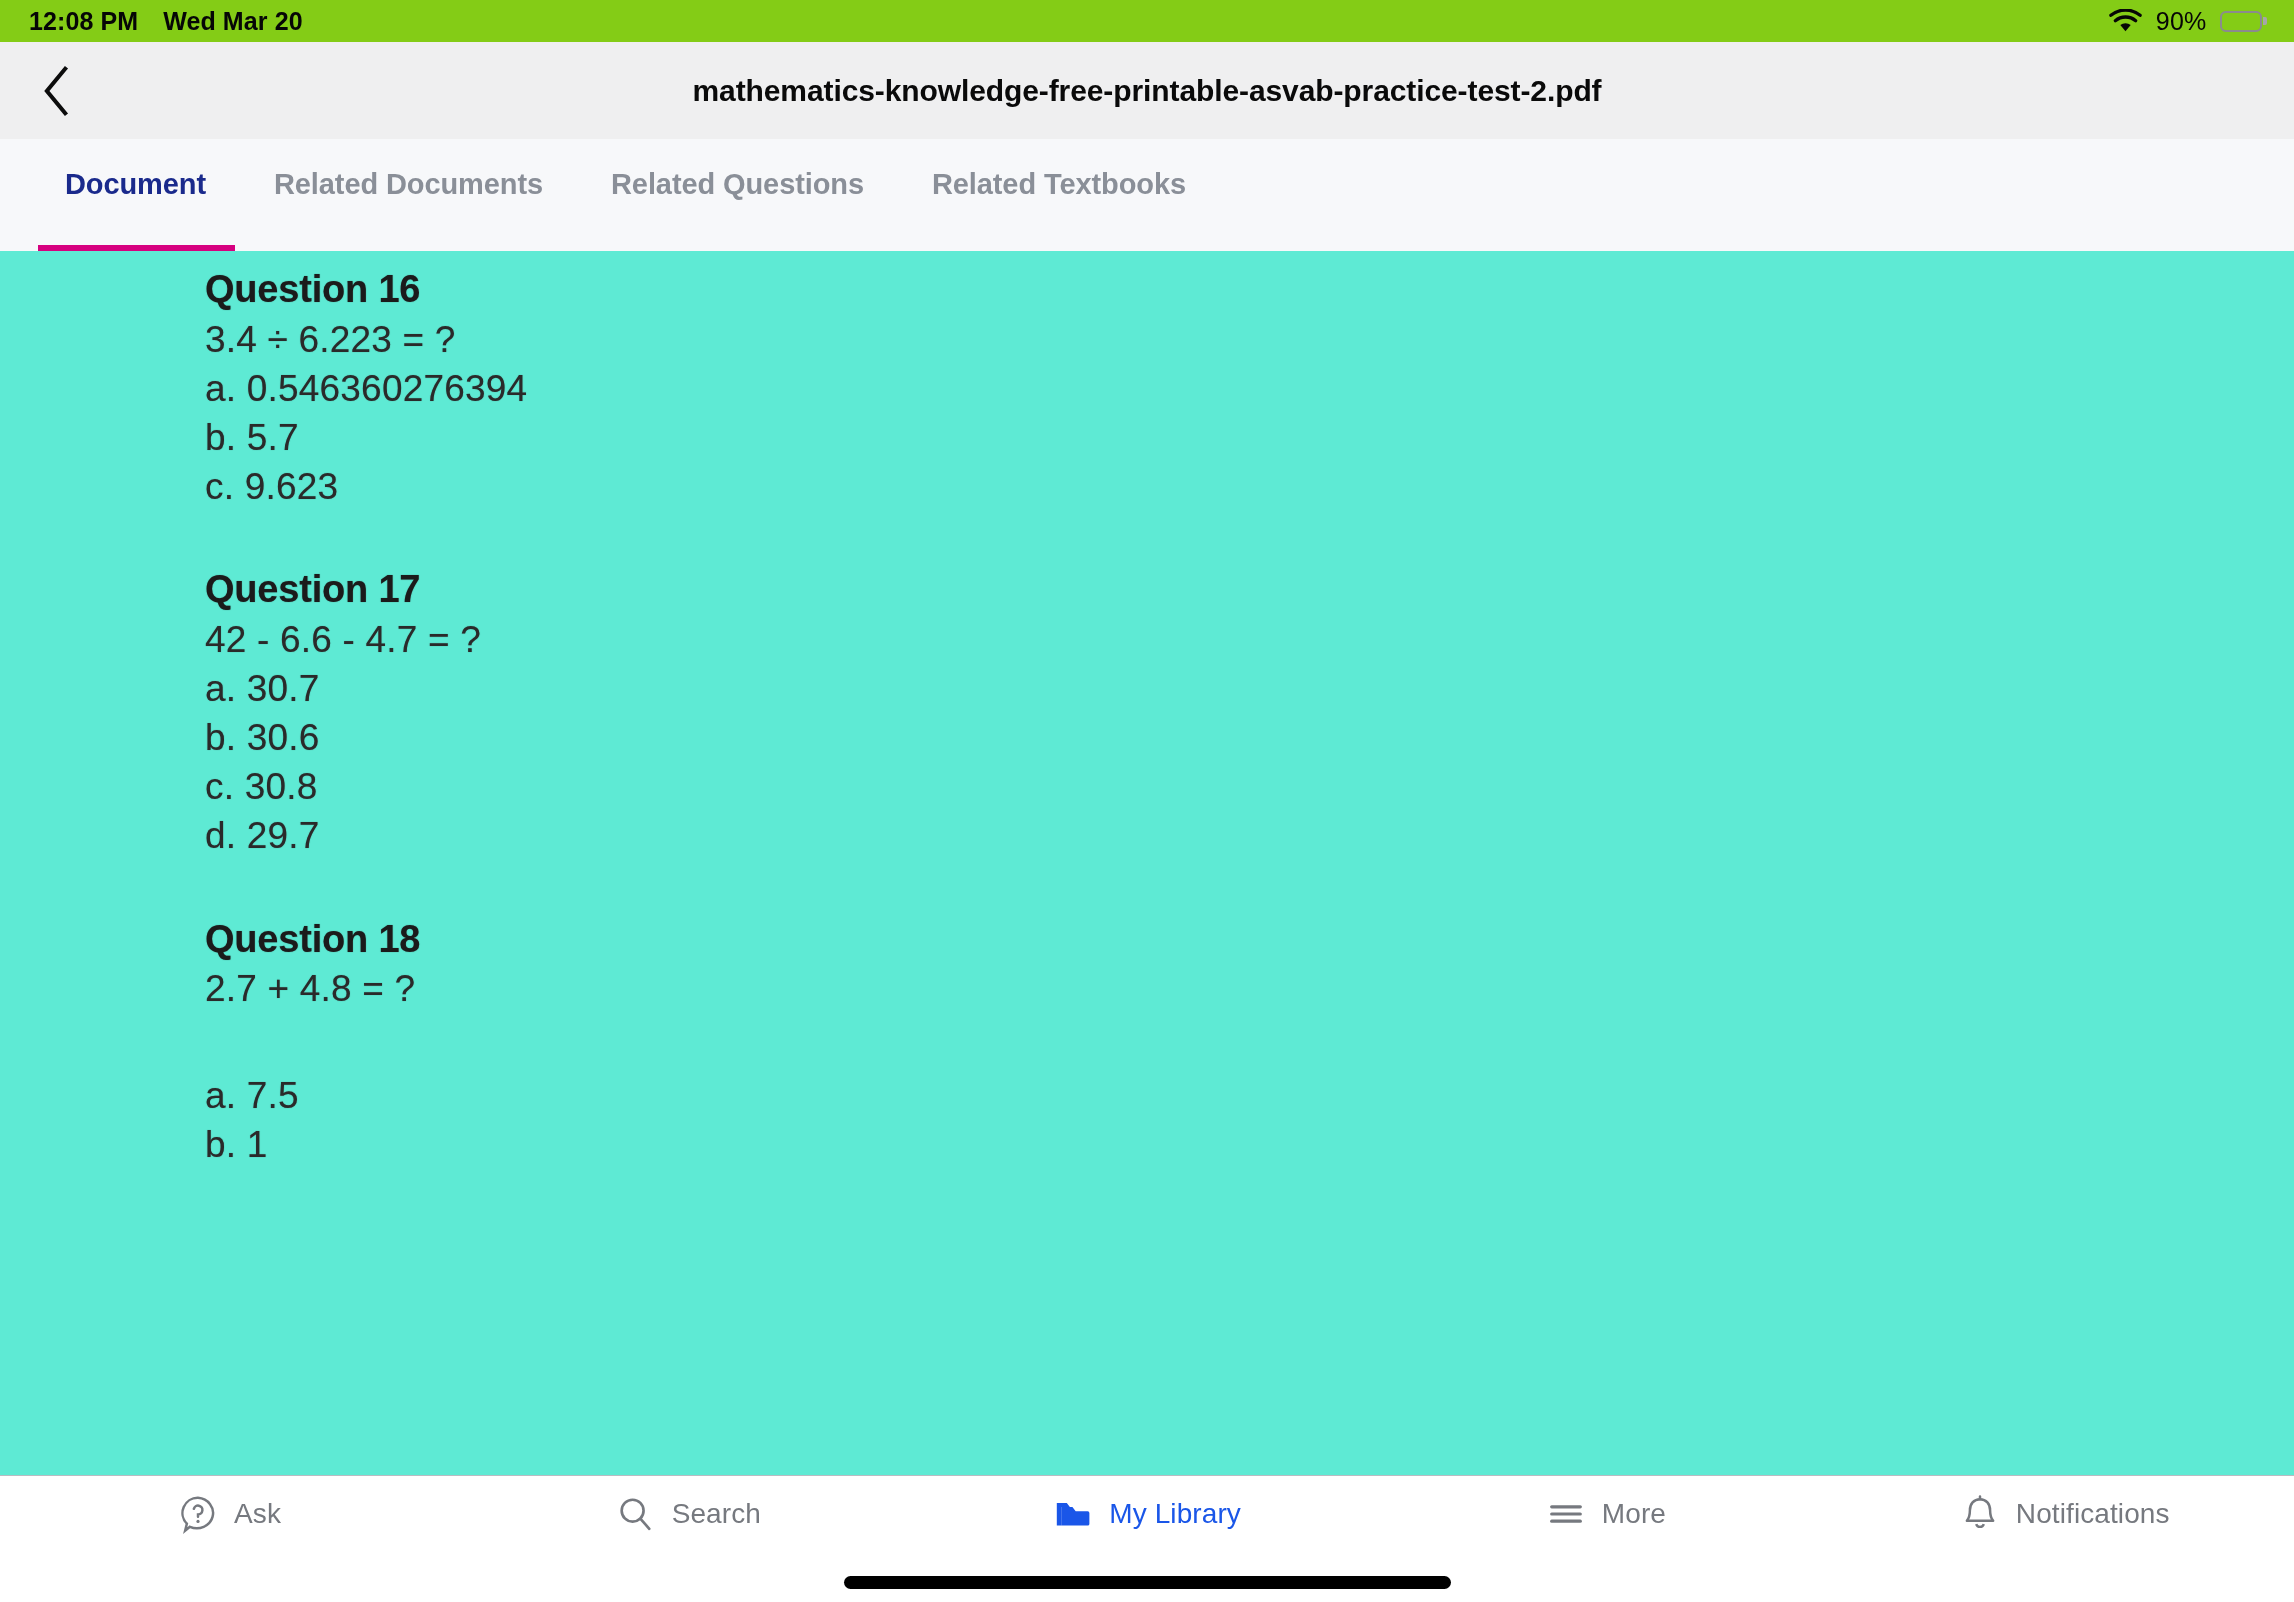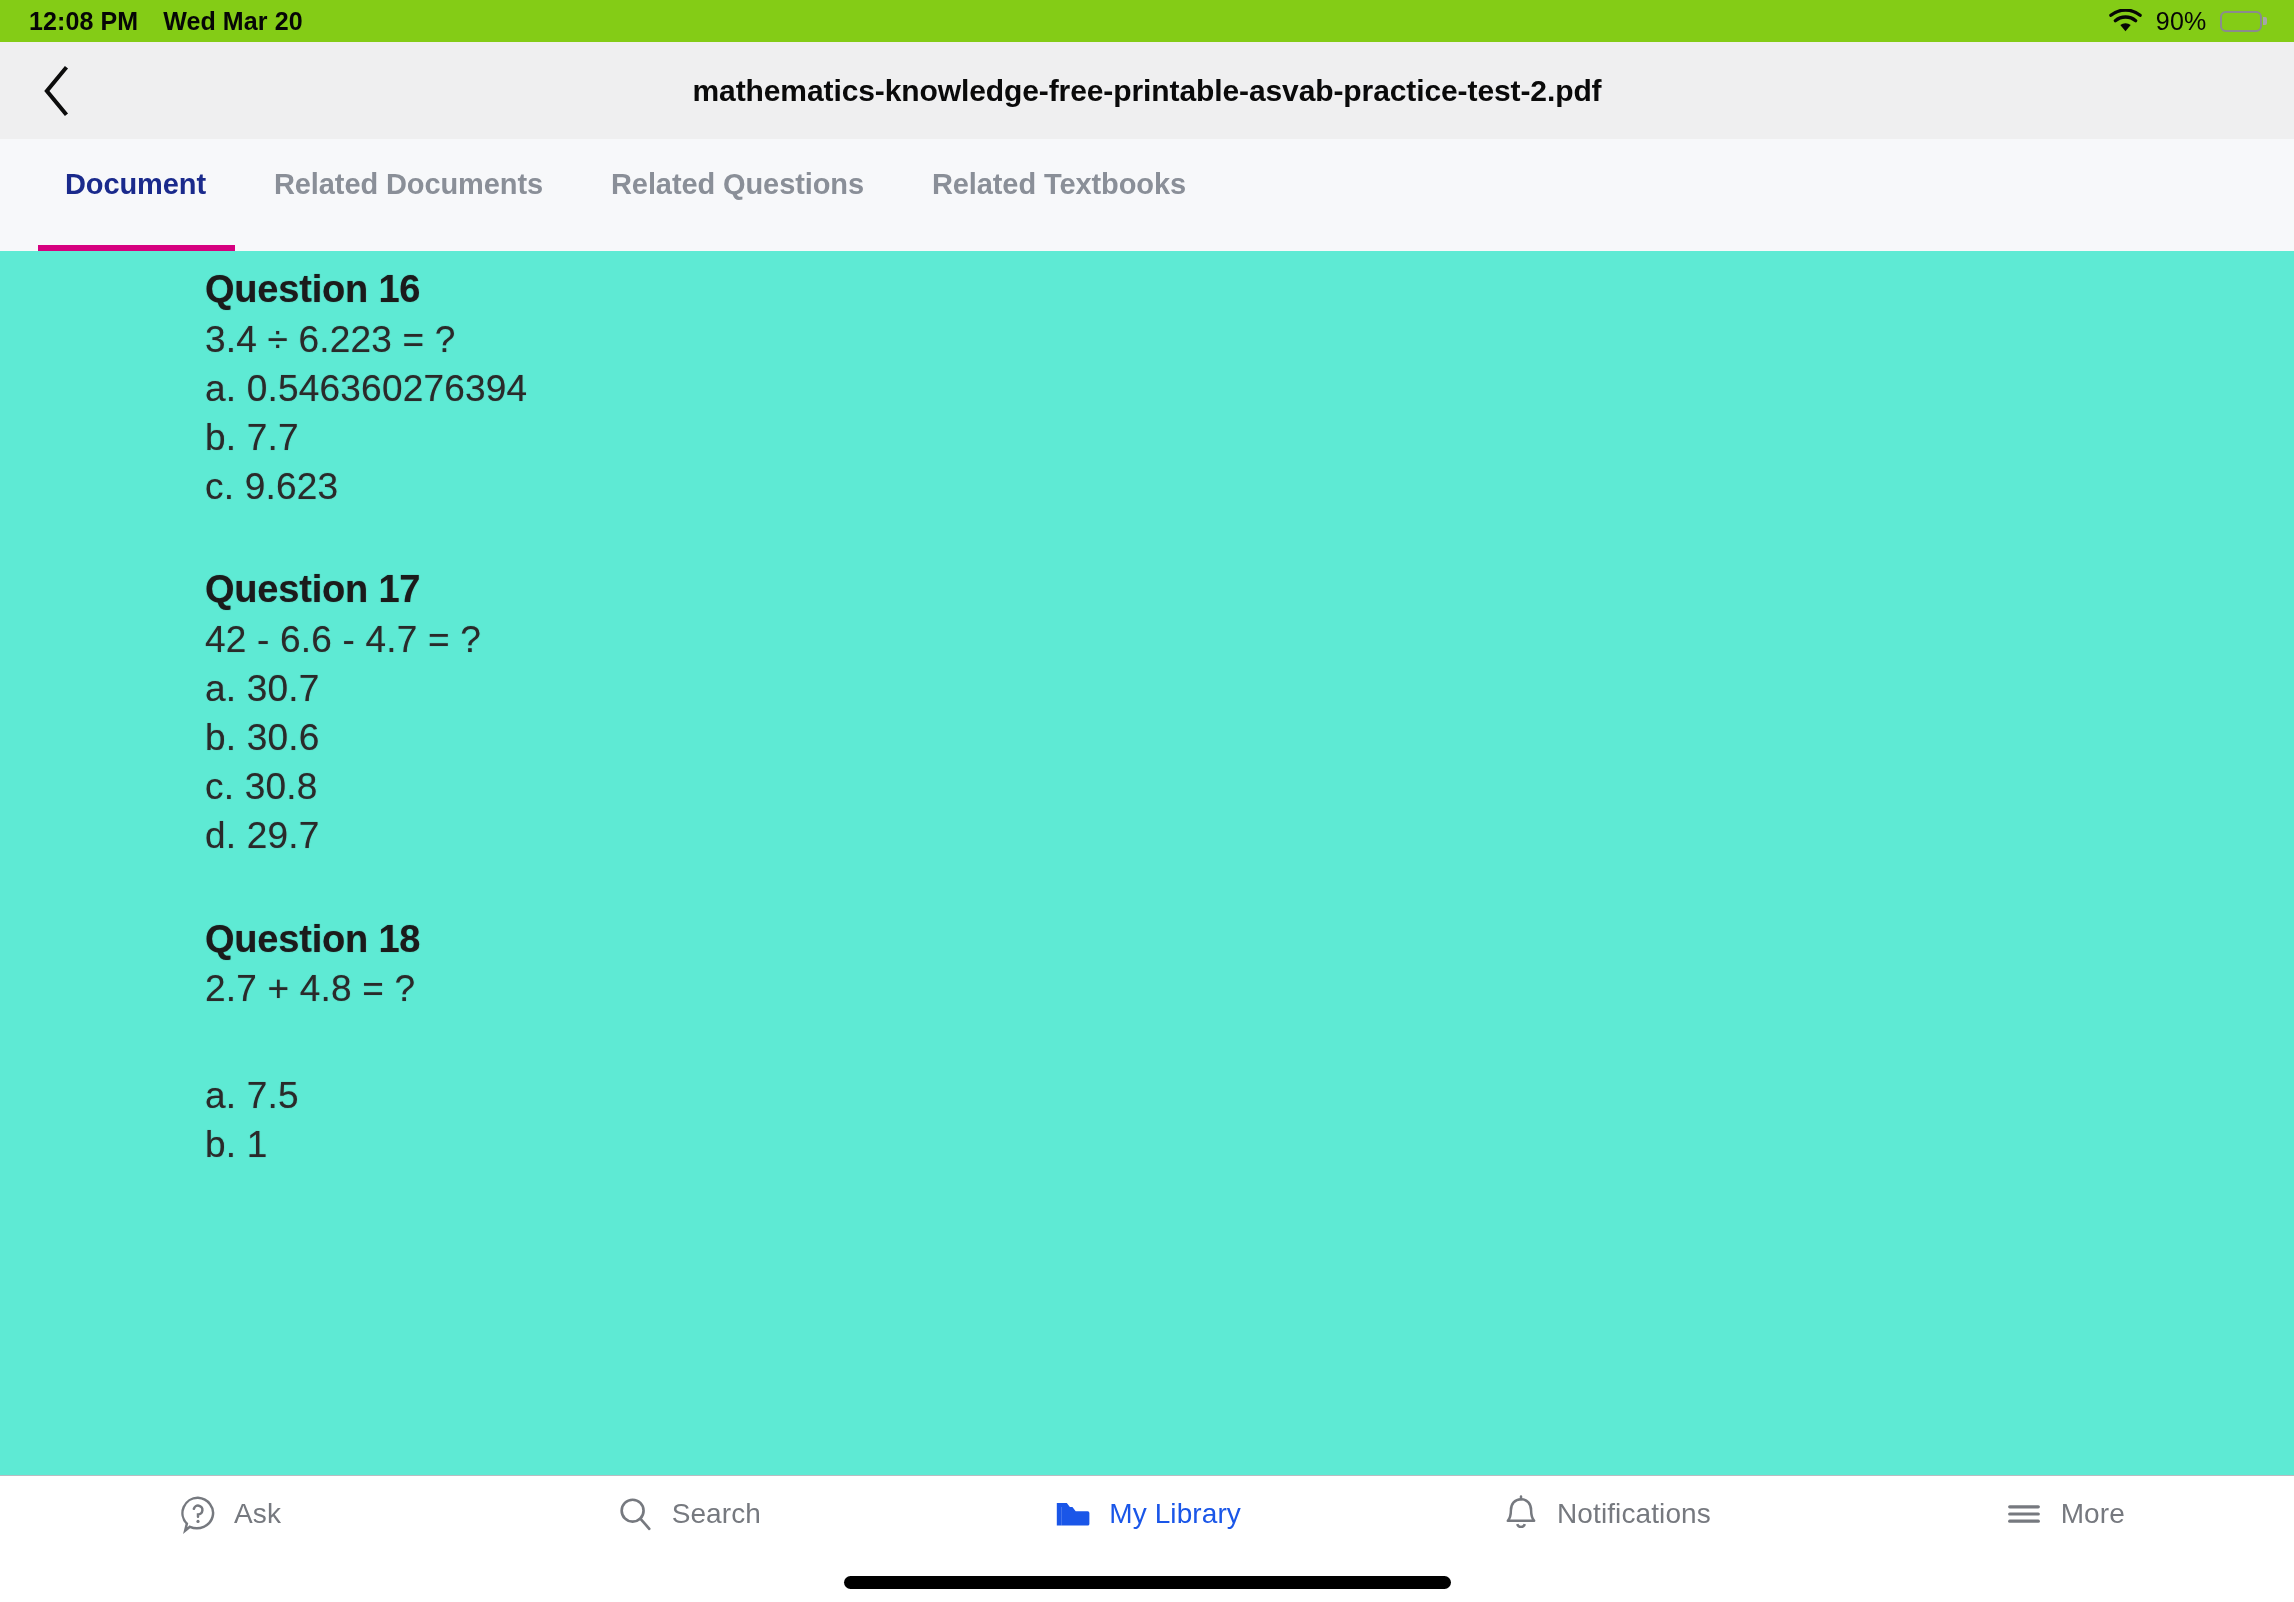--- a/index.html
+++ b/index.html
@@ -283,21 +283,21 @@
   </div>
 
   <div class="doc-viewport">
     <div class="scan-page">
       <div class="scan-content">
 
         <div class="q-block">
           <div class="q-title">Question 16</div>
           <div class="q-line">3.4 ÷ 6.223 = ?</div>
           <div class="q-line">a. 0.546360276394</div>
-          <div class="q-line">b. 7.7</div>
+          <div class="q-line">b. 5.7</div>
           <div class="q-line">c. 9.623</div>
         </div>
 
         <div class="q-gap-block"></div>
 
         <div class="q-block">
           <div class="q-title">Question 17</div>
           <div class="q-line">42 - 6.6 - 4.7 = ?</div>
           <div class="q-line">a. 30.7</div>
           <div class="q-line">b. 30.6</div>
@@ -348,38 +348,38 @@
           <path d="M4 9.5 h10.5 l3.2 4.2 H9.2 V33 H4 Z" fill="#1a56e8"></path>
           <path d="M9.2 13.7 h11.2 l3.4 4.4 h12.6 a1.8 1.8 0 0 1 1.8 1.8 V31.4 a1.8 1.8 0 0 1 -1.8 1.8 H9.2 Z" fill="#1a56e8"></path>
         </svg>
       </span>
       <span class="nav-label">My Library</span>
     </div>
 
     <div class="nav-item">
       <span class="nav-icon">
         <svg width="40" height="40" viewBox="0 0 42 42">
+          <line x1="6" y1="13.5" x2="36" y2="13.5" stroke="#76797f" stroke-width="3.4" stroke-linecap="round"></line>
+          <line x1="6" y1="21" x2="36" y2="21" stroke="#76797f" stroke-width="3.4" stroke-linecap="round"></line>
+          <line x1="6" y1="28.5" x2="36" y2="28.5" stroke="#76797f" stroke-width="3.4" stroke-linecap="round"></line>
+        </svg>
+      </span>
+      <span class="nav-label">More</span>
+    </div>
+
+    <div class="nav-item">
+      <span class="nav-icon">
+        <svg width="40" height="40" viewBox="0 0 42 42">
           <path d="M21 5.5 C14.4 5.5 10.4 10.6 10.4 17 c0 6.6 -1.6 9.2 -3.2 11.2 h27.6 c-1.6 -2 -3.2 -4.6 -3.2 -11.2 0 -6.4 -4 -11.5 -10.6 -11.5 Z" fill="none" stroke="#76797f" stroke-width="2.6" stroke-linejoin="round"></path>
           <path d="M17 31.6 a4.2 4.2 0 0 0 8 0" fill="none" stroke="#76797f" stroke-width="2.6"></path>
           <line x1="21" y1="2.5" x2="21" y2="5.6" stroke="#76797f" stroke-width="2.6" stroke-linecap="round"></line>
         </svg>
       </span>
       <span class="nav-label">Notifications</span>
     </div>
 
-    <div class="nav-item">
-      <span class="nav-icon">
-        <svg width="40" height="40" viewBox="0 0 42 42">
-          <line x1="6" y1="13.5" x2="36" y2="13.5" stroke="#76797f" stroke-width="3.4" stroke-linecap="round"></line>
-          <line x1="6" y1="21" x2="36" y2="21" stroke="#76797f" stroke-width="3.4" stroke-linecap="round"></line>
-          <line x1="6" y1="28.5" x2="36" y2="28.5" stroke="#76797f" stroke-width="3.4" stroke-linecap="round"></line>
-        </svg>
-      </span>
-      <span class="nav-label">More</span>
-    </div>
-
     <div class="home-indicator-wrap">
       <div class="home-indicator"></div>
     </div>
   </div>
 
 </div>
 
 
 </body></html>

